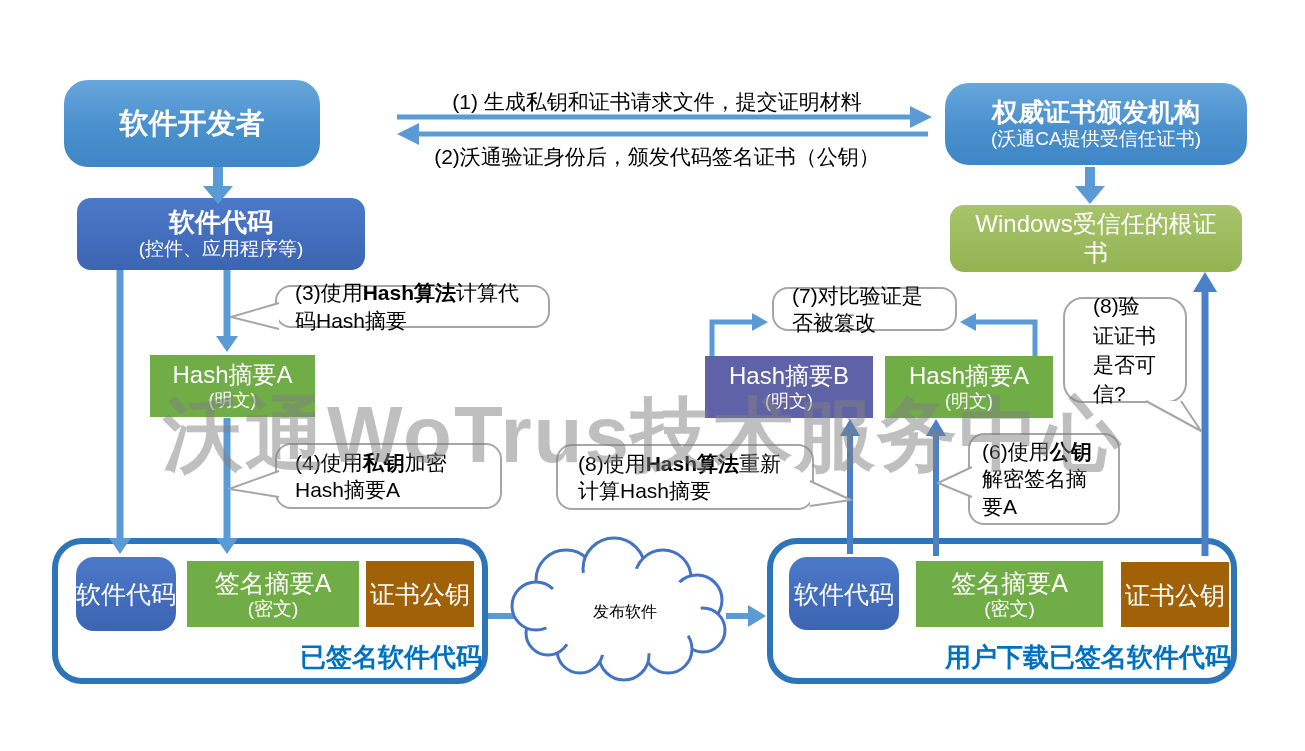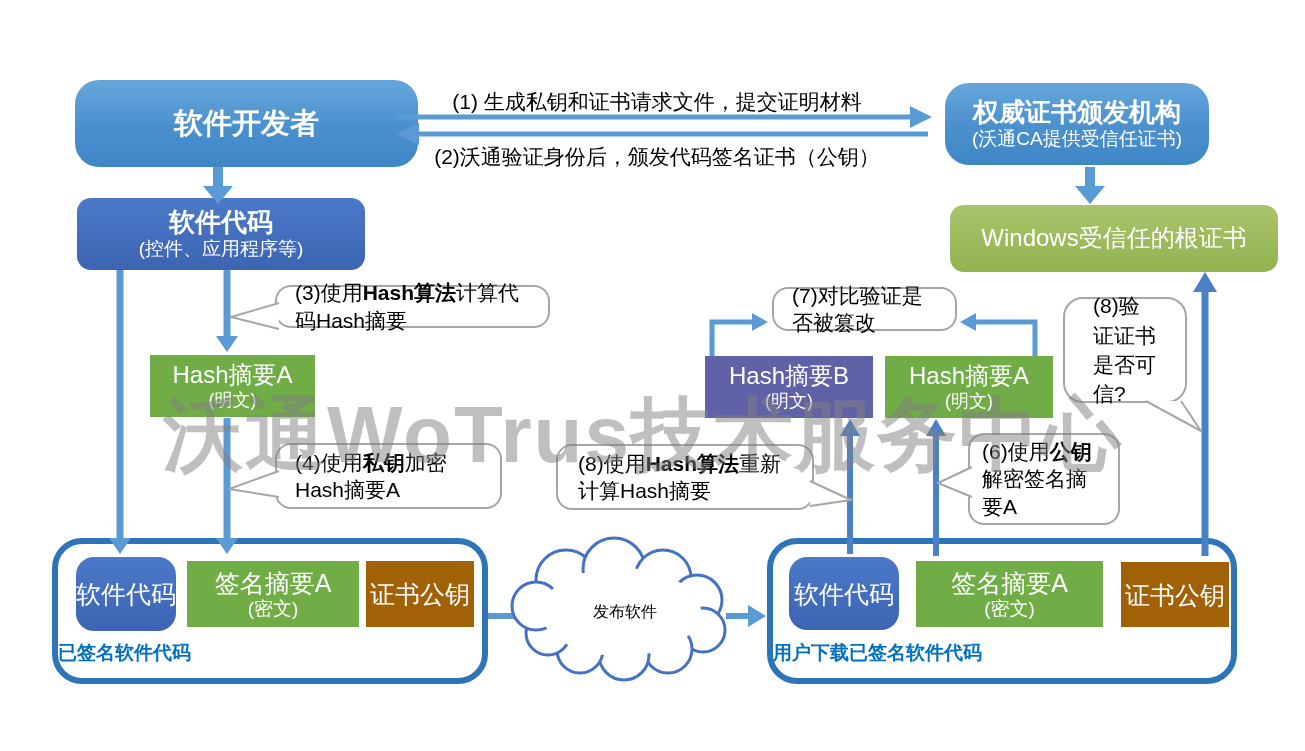--- a/index.html
+++ b/index.html
@@ -15,55 +15,55 @@
   .green{background:#70AD47;}
   .purple{background:#6062A8;}
   .grayb{background:#a16207;}
   .olive{background:linear-gradient(180deg,#a8c46c 0%,#93b351 100%);}
   .t29{font-size:29px;font-weight:600;} .t26{font-size:26px;font-weight:600;}
   .t24{font-size:24px;} .sub19{font-size:19px;} .sub18{font-size:18px;}
   
   .pkg{border:6px solid #2E74B8;border-radius:30px;background:#fff;z-index:1;}
   .chip{display:flex;flex-direction:column;align-items:center;justify-content:center;
         color:#fff;text-align:center;line-height:1.2;font-size:25px;}
-  .pkg-label{position:absolute;left:0;right:0;text-align:left;color:#0070C0;
-             font-weight:bold;font-size:19px;}
+  .pkg-label{position:absolute;left:0;right:0;text-align:right;color:#0070C0;
+             font-weight:bold;font-size:26px;}
   
   .callout{border:2px solid #A6A6A6;border-radius:16px;background:#fff;color:#000;
            display:flex;align-items:center;z-index:3;font-size:21px;line-height:1.3;}
   .callout .txt{width:100%;}
   .callout b{font-weight:bold;}
   
   .flow-label{font-size:21px;color:#000;text-align:center;z-index:2;}
   .cloud-label{font-size:16px;color:#000;text-align:center;z-index:3;}
   .watermark{z-index:5;font-size:80px;font-weight:bold;color:#808080;opacity:.5;
              letter-spacing:2px;white-space:nowrap;pointer-events:none;}
   svg.layer{position:absolute;left:0;top:0;z-index:2;pointer-events:none;}
   svg.layer.top{z-index:4;}
 </style>
 </head>
 <body>
 
 <div class="canvas">
 
-  <div class="abs node blue-light r24" style="left:75px;top:80px;width:343px;height:87px;">
+  <div class="abs node blue-light r24" style="left:64px;top:80px;width:256px;height:87px;">
     <div class="t29">软件开发者</div>
   </div>
 
-  <div class="abs node blue-light r24" style="left:945px;top:83px;width:264px;height:82px;">
+  <div class="abs node blue-light r24" style="left:945px;top:83px;width:302px;height:82px;">
     <div class="t26">权威证书颁发机构</div>
     <div class="sub19">(沃通CA提供受信任证书)</div>
   </div>
 
   <div class="abs node blue-dark r14" style="left:77px;top:198px;width:288px;height:72px;">
     <div class="t26">软件代码</div>
     <div class="sub19">(控件、应用程序等)</div>
   </div>
 
-  <div class="abs node olive r14" style="left:950px;top:205px;width:328px;height:67px;padding:0 14px;">
+  <div class="abs node olive r14" style="left:950px;top:205px;width:292px;height:67px;padding:0 14px;">
     <div class="t24">Windows受信任的根证书</div>
   </div>
 
   <div class="abs node green" style="left:150px;top:355px;width:165px;height:62px;">
     <div class="t24">Hash摘要A</div>
     <div class="sub18">(明文)</div>
   </div>
 
   <div class="abs node purple" style="left:705px;top:356px;width:168px;height:62px;">
     <div class="t24">Hash摘要B</div>

